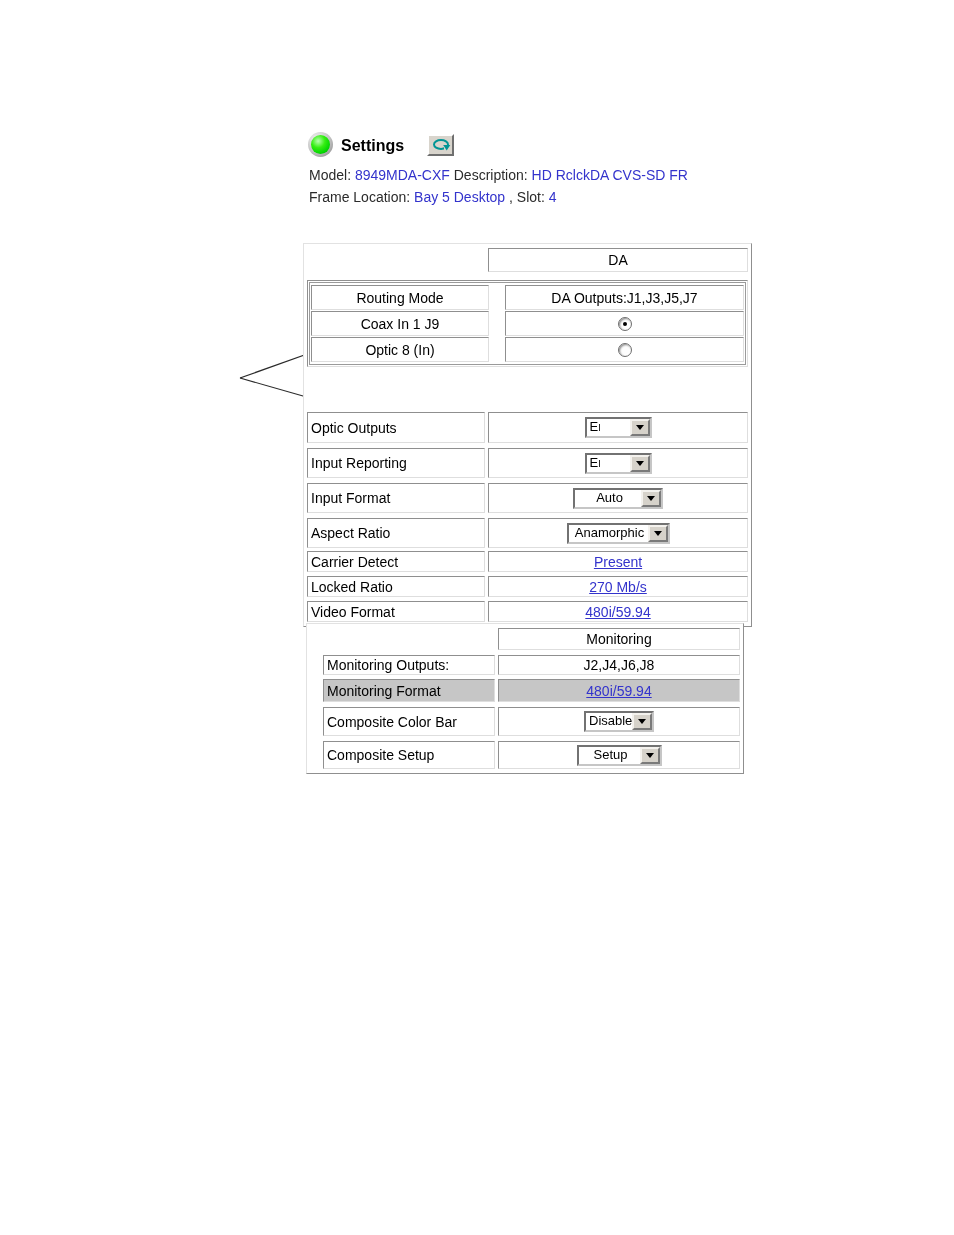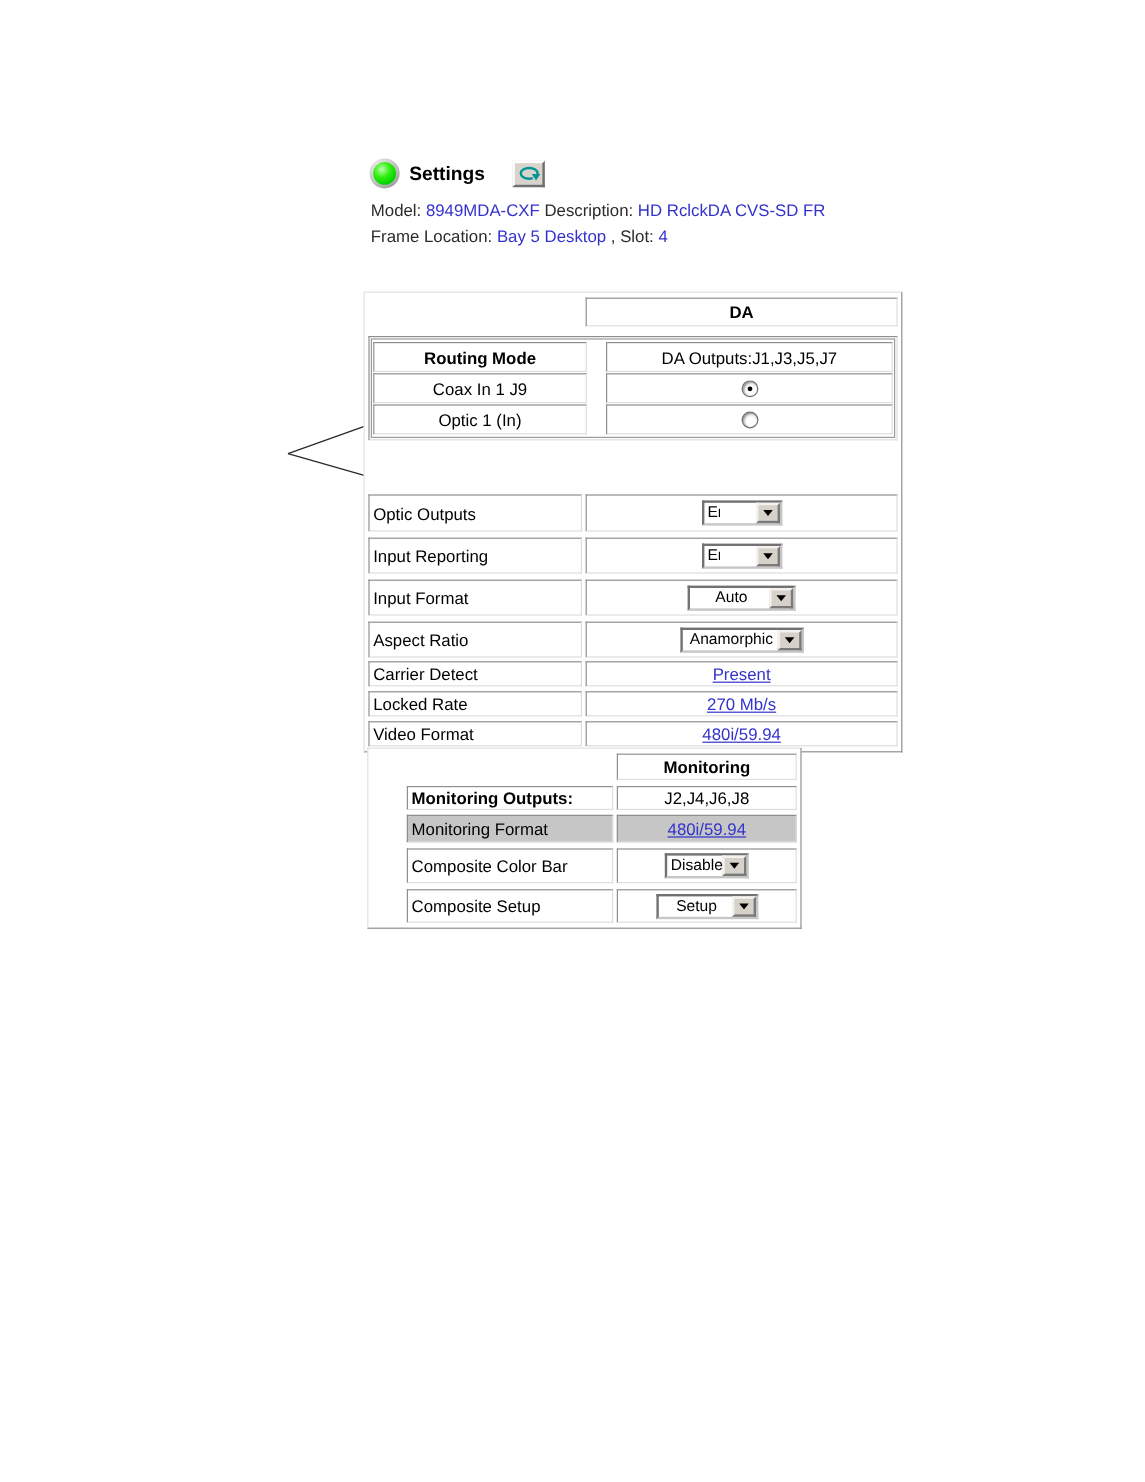--- a/index.html
+++ b/index.html
@@ -25,27 +25,27 @@
 
   
   .gv-table{position:absolute;box-sizing:border-box;background:#fff;
        border:1px solid;border-color:#e2e2e2 #8f8f8f #8f8f8f #e2e2e2;padding:4px 3px;}
   .row{display:flex;gap:3px;box-sizing:border-box;}
   .cell{box-sizing:border-box;border:1px solid;border-color:#8f8f8f #dedede #dedede #8f8f8f;
         background:#fff;font-size:14px;display:flex;align-items:center;}
   .spacer{border:none;background:transparent;}
   .lbl{padding-left:3px;}
   .ctr{justify-content:center;text-align:center;}
-  .bold{font-weight:bold;}
+  .bold{font-weight:normal;}
   .blue{color:#3333cc;text-decoration:underline;}
   .tbl-da{left:303px;top:243px;width:449px;}
   .tbl-da .lcol{width:178px;flex:none;}
   .tbl-da .rcol{flex:1;}
-  .tbl-mon{left:306px;top:623px;width:362px;padding-left:16px;}
-  .tbl-mon .lcol{width:172px;flex:none;margin-left:16px;}
+  .tbl-mon{left:306px;top:623px;width:438px;padding-left:16px;}
+  .tbl-mon .lcol{width:172px;flex:none;}
   .tbl-mon .rcol{flex:1;}
 
   
   .routing-outer{box-sizing:border-box;border:1px solid;border-color:#8f8f8f #dedede #dedede #8f8f8f;
        padding:1px;margin-bottom:12px;}
   .routing-inner{box-sizing:border-box;border:1px solid #9a9a9a;padding:1px;}
   .nrow{display:flex;gap:16px;margin:1px 0;}
   .ncell{box-sizing:border-box;border:1px solid;border-color:#8f8f8f #dedede #dedede #8f8f8f;
        background:#fff;font-size:14px;height:25px;display:flex;align-items:center;justify-content:center;}
 
@@ -121,21 +121,21 @@
         </div>
         <div class="nrow">
           <div class="ncell lcol">Coax In 1 J9</div>
           <div class="ncell rcol">
             <span class="radio checked">
                 <span class="dot"></span>
               </span>
           </div>
         </div>
         <div class="nrow">
-          <div class="ncell lcol">Optic 1 (In)</div>
+          <div class="ncell lcol">Optic 8 (In)</div>
           <div class="ncell rcol">
             <span class="radio"></span>
           </div>
         </div>
       </div>
     </div>
 
     <div class="row r-sel">
       <div class="cell lcol lbl">Optic Outputs</div>
       <div class="cell rcol ctr">
@@ -182,21 +182,21 @@
             </span>
         </span>
       </div>
     </div>
 
     <div class="row r-stat">
       <div class="cell lcol lbl">Carrier Detect</div>
       <div class="cell rcol ctr blue">Present</div>
     </div>
     <div class="row r-stat">
-      <div class="cell lcol lbl">Locked Rate</div>
+      <div class="cell lcol lbl">Locked Ratio</div>
       <div class="cell rcol ctr blue">270 Mb/s</div>
     </div>
     <div class="row r-stat">
       <div class="cell lcol lbl">Video Format</div>
       <div class="cell rcol ctr blue">480i/59.94</div>
     </div>
   </div>
 
   <div class="gv-table tbl-mon">
 

